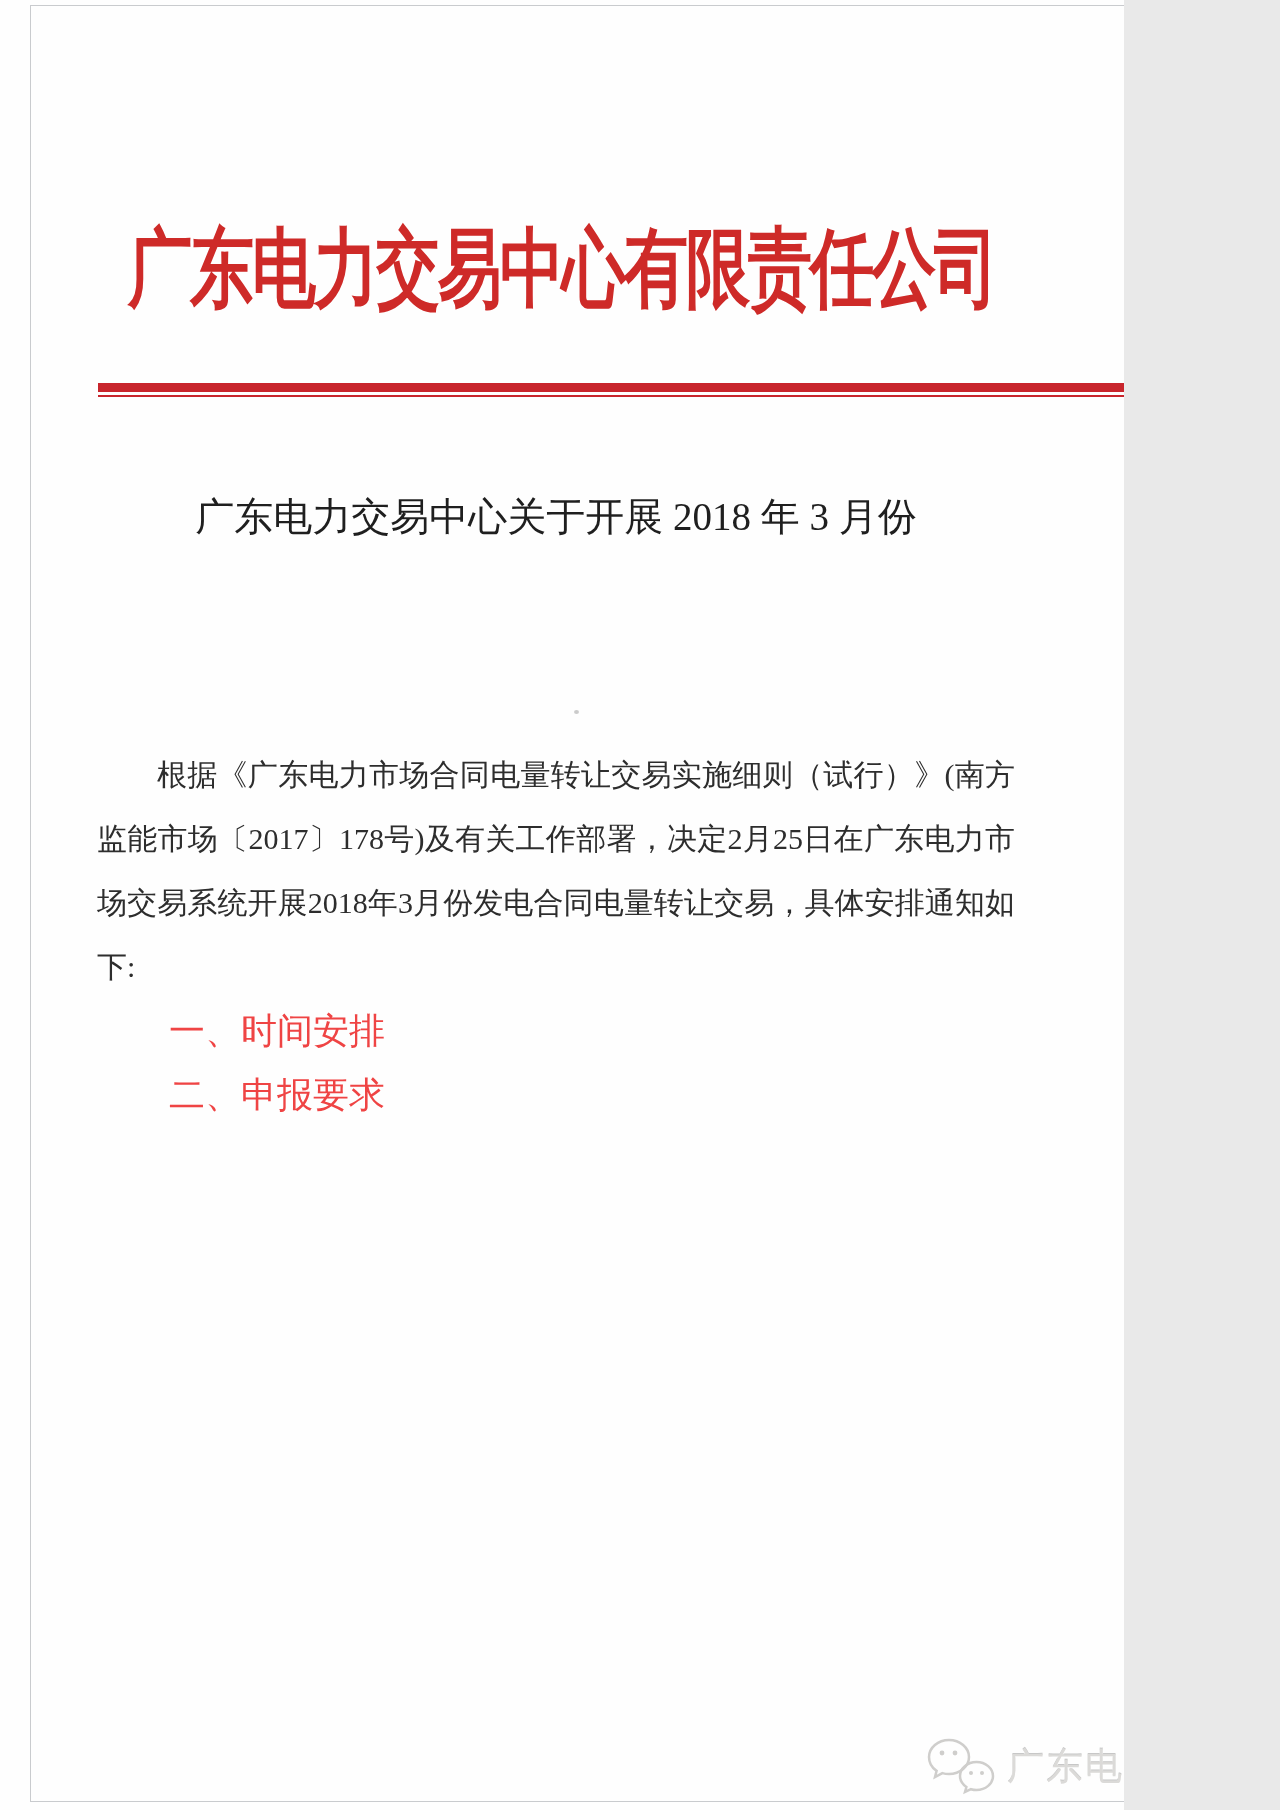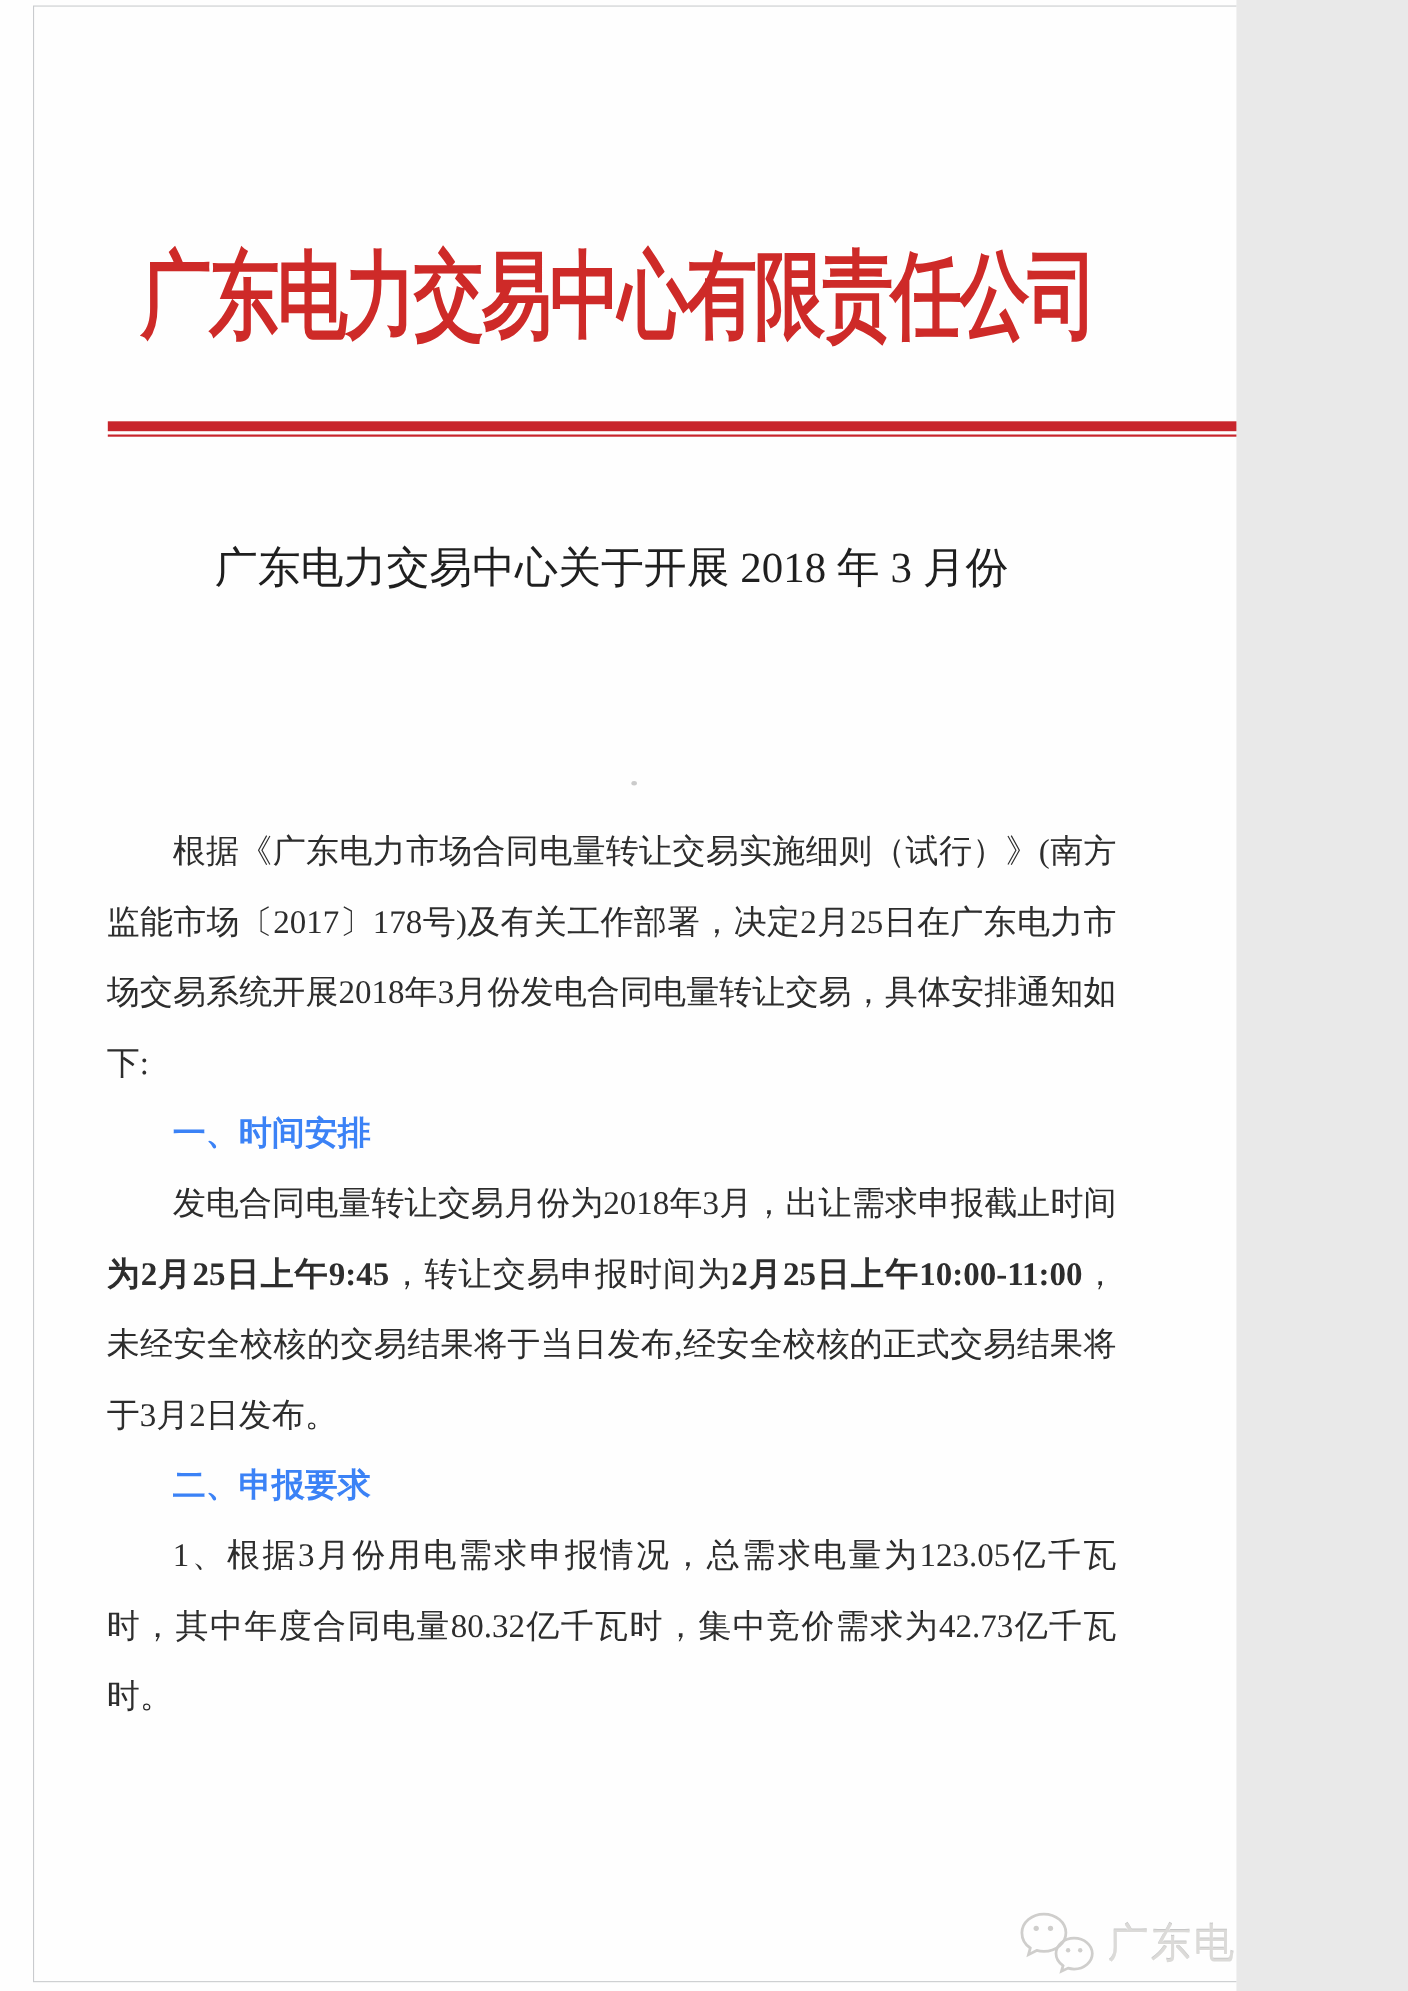--- a/index.html
+++ b/index.html
@@ -37,22 +37,22 @@
     color:#1f1f1f;
   }
   .body-text{
     position:absolute;left:97px;top:743px;width:918px;
     font-size:30px;line-height:64px;color:var(--body-ink);
     text-align:justify;
   }
   .body-text p{margin:0;text-indent:2em;}
   .body-text p.salutation{text-indent:0;}
   .sec-heading{
-    margin:0;font-size:30px;line-height:64px;text-indent:2em;
-    font-weight:bold;color:#3b82f6;
+    margin:0;font-size:36px;line-height:64px;text-indent:2em;
+    font-weight:normal;color:#ef4444;
     font-family:"Liberation Sans","DejaVu Sans",sans-serif;
   }
   .body-text b{font-weight:bold;}
   .artifact-dot{
     position:absolute;left:574px;top:710px;width:5px;height:4px;
     background:#b9b9b9;border-radius:50%;opacity:.75;
   }
   .watermark{
     position:absolute;left:925px;top:1736px;
     display:flex;align-items:center;gap:10px;
@@ -84,25 +84,23 @@
 
   <div class="artifact-dot"></div>
 
   <div class="body-text">
 
 
     <p>根据《广东电力市场合同电量转让交易实施细则（试行）》(南方监能市场〔2017〕178号)及有关工作部署，决定2月25日在广东电力市场交易系统开展2018年3月份发电合同电量转让交易，具体安排通知如下:</p>
 
     <h2 class="sec-heading">一、时间安排</h2>
 
-    <p><span>发电合同电量转让交易月份为2018年3月，出让需求申报截止时间</span><b>为2月25日上午9:45</b><span>，转让交易申报时间为</span><b>2月25日上午10:00-11:00</b><span>，未经安全校核的交易结果将于当日发布,经安全校核的正式交易结果将于3月2日发布。</span></p>
 
     <h2 class="sec-heading">二、申报要求</h2>
 
-    <p>1、根据3月份用电需求申报情况，总需求电量为123.05亿千瓦时，其中年度合同电量80.32亿千瓦时，集中竞价需求为42.73亿千瓦时。</p>
 
 
   </div>
 
   <div class="watermark">
     <svg class="wm-icon" width="72" height="62" viewBox="0 0 72 62" aria-hidden="true">
       <g fill="none" stroke="#cfcecc" stroke-width="2.5" stroke-linecap="round">
         <path d="M44 21c0 9.4-9 17-20 17-2.3 0-4.6-.3-6.6-.9L10 41l1.6-6.1C7 31.8 4 26.7 4 21 4 11.6 13 4 24 4s20 7.6 20 17z"></path>
         <path d="M68 40c0 7.7-7.4 14-16.5 14-1.9 0-3.8-.3-5.5-.8L40 56l1.4-5C37.7 48.4 35 44.4 35 40c0-7.7 7.4-14 16.5-14S68 32.3 68 40z"></path>
       </g>

